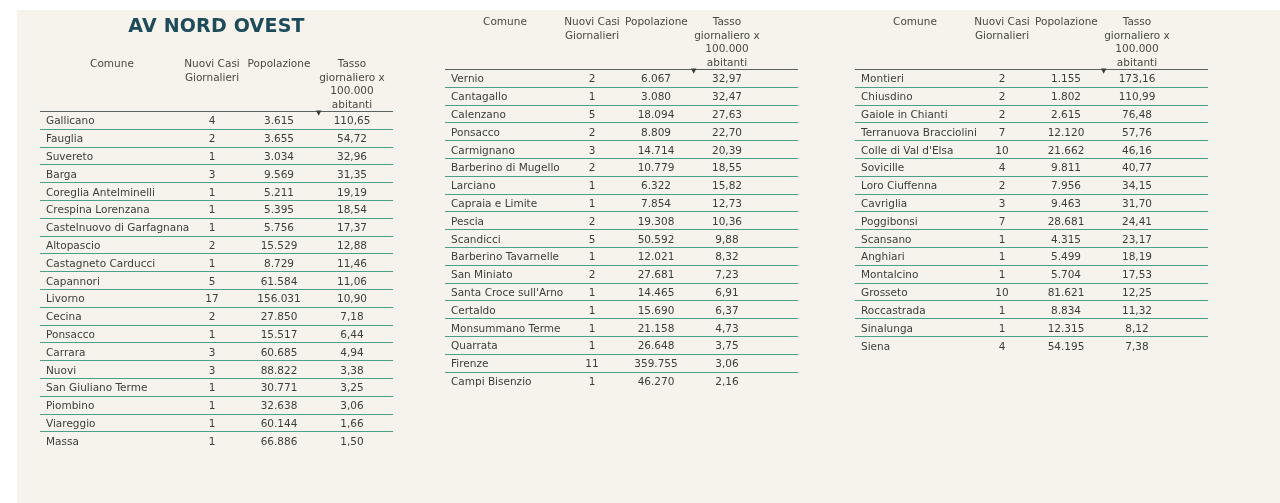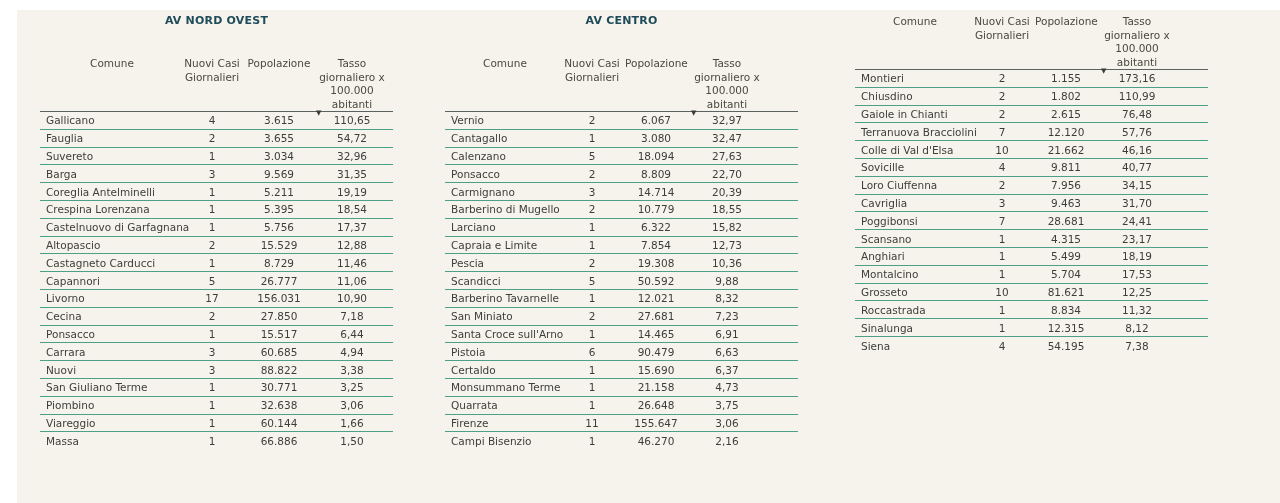--- a/index.html
+++ b/index.html
@@ -16,21 +16,21 @@
   }
   .region-table { position:absolute; top:0; width:353px; padding-top:4px; }
   .region-table.pos-0 { left:23px; }
   .region-table.pos-1 { left:428px; }
   .region-table.pos-2 { left:838px; }
 
   .t1  { --cols:138px 68px 66px 80px 1fr; }
   .t23 { --cols:114px 66px 62px 80px 1fr; }
 
   .tbl-title {
-    font-size:11px; font-weight:700; letter-spacing:.2px;
+    font-size:19px; font-weight:700; letter-spacing:.2px;
     color:var(--title-color,#1e4b59);
     text-align:center; height:18px; margin-bottom:24px;
     white-space:nowrap;
   }
   .thead {
     display:grid; grid-template-columns:var(--cols);
     height:56px; align-items:start;
     border-bottom:1.5px solid var(--header-line,#5a635f);
   }
   .th {
@@ -124,21 +124,21 @@
         </div>
         <div class="tr">
           <div class="td td-0">Castagneto Carducci</div>
           <div class="td td-1">1</div>
           <div class="td td-2">8.729</div>
           <div class="td td-3">11,46</div>
         </div>
         <div class="tr">
           <div class="td td-0">Capannori</div>
           <div class="td td-1">5</div>
-          <div class="td td-2">26.777</div>
+          <div class="td td-2">61.584</div>
           <div class="td td-3">11,06</div>
         </div>
         <div class="tr">
           <div class="td td-0">Livorno</div>
           <div class="td td-1">17</div>
           <div class="td td-2">156.031</div>
           <div class="td td-3">10,90</div>
         </div>
         <div class="tr">
           <div class="td td-0">Cecina</div>
@@ -185,21 +185,20 @@
         <div class="tr">
           <div class="td td-0">Massa</div>
           <div class="td td-1">1</div>
           <div class="td td-2">66.886</div>
           <div class="td td-3">1,50</div>
         </div>
       </div>
   </section>
 
   <section class="region-table pos-1 t23">
-    <h2 class="tbl-title">AV CENTRO</h2>
     <div class="thead">
       <div class="th th-comune">Comune</div>
       <div class="th">Nuovi Casi Giornalieri</div>
       <div class="th th-pop">Popolazione</div>
       <div class="th">
         <span>Tasso giornaliero x 100.000 abitanti</span>
         <span class="sort-arrow">▼</span>
       </div>
     </div>
     <div class="tbody">
@@ -275,47 +274,41 @@
           <div class="td td-2">27.681</div>
           <div class="td td-3">7,23</div>
         </div>
         <div class="tr">
           <div class="td td-0">Santa Croce sull'Arno</div>
           <div class="td td-1">1</div>
           <div class="td td-2">14.465</div>
           <div class="td td-3">6,91</div>
         </div>
         <div class="tr">
-          <div class="td td-0">Pistoia</div>
-          <div class="td td-1">6</div>
-          <div class="td td-2">90.479</div>
-          <div class="td td-3">6,63</div>
-        </div>
-        <div class="tr">
           <div class="td td-0">Certaldo</div>
           <div class="td td-1">1</div>
           <div class="td td-2">15.690</div>
           <div class="td td-3">6,37</div>
         </div>
         <div class="tr">
           <div class="td td-0">Monsummano Terme</div>
           <div class="td td-1">1</div>
           <div class="td td-2">21.158</div>
           <div class="td td-3">4,73</div>
         </div>
         <div class="tr">
           <div class="td td-0">Quarrata</div>
           <div class="td td-1">1</div>
           <div class="td td-2">26.648</div>
           <div class="td td-3">3,75</div>
         </div>
         <div class="tr">
           <div class="td td-0">Firenze</div>
           <div class="td td-1">11</div>
-          <div class="td td-2">155.647</div>
+          <div class="td td-2">359.755</div>
           <div class="td td-3">3,06</div>
         </div>
         <div class="tr">
           <div class="td td-0">Campi Bisenzio</div>
           <div class="td td-1">1</div>
           <div class="td td-2">46.270</div>
           <div class="td td-3">2,16</div>
         </div>
       </div>
   </section>

